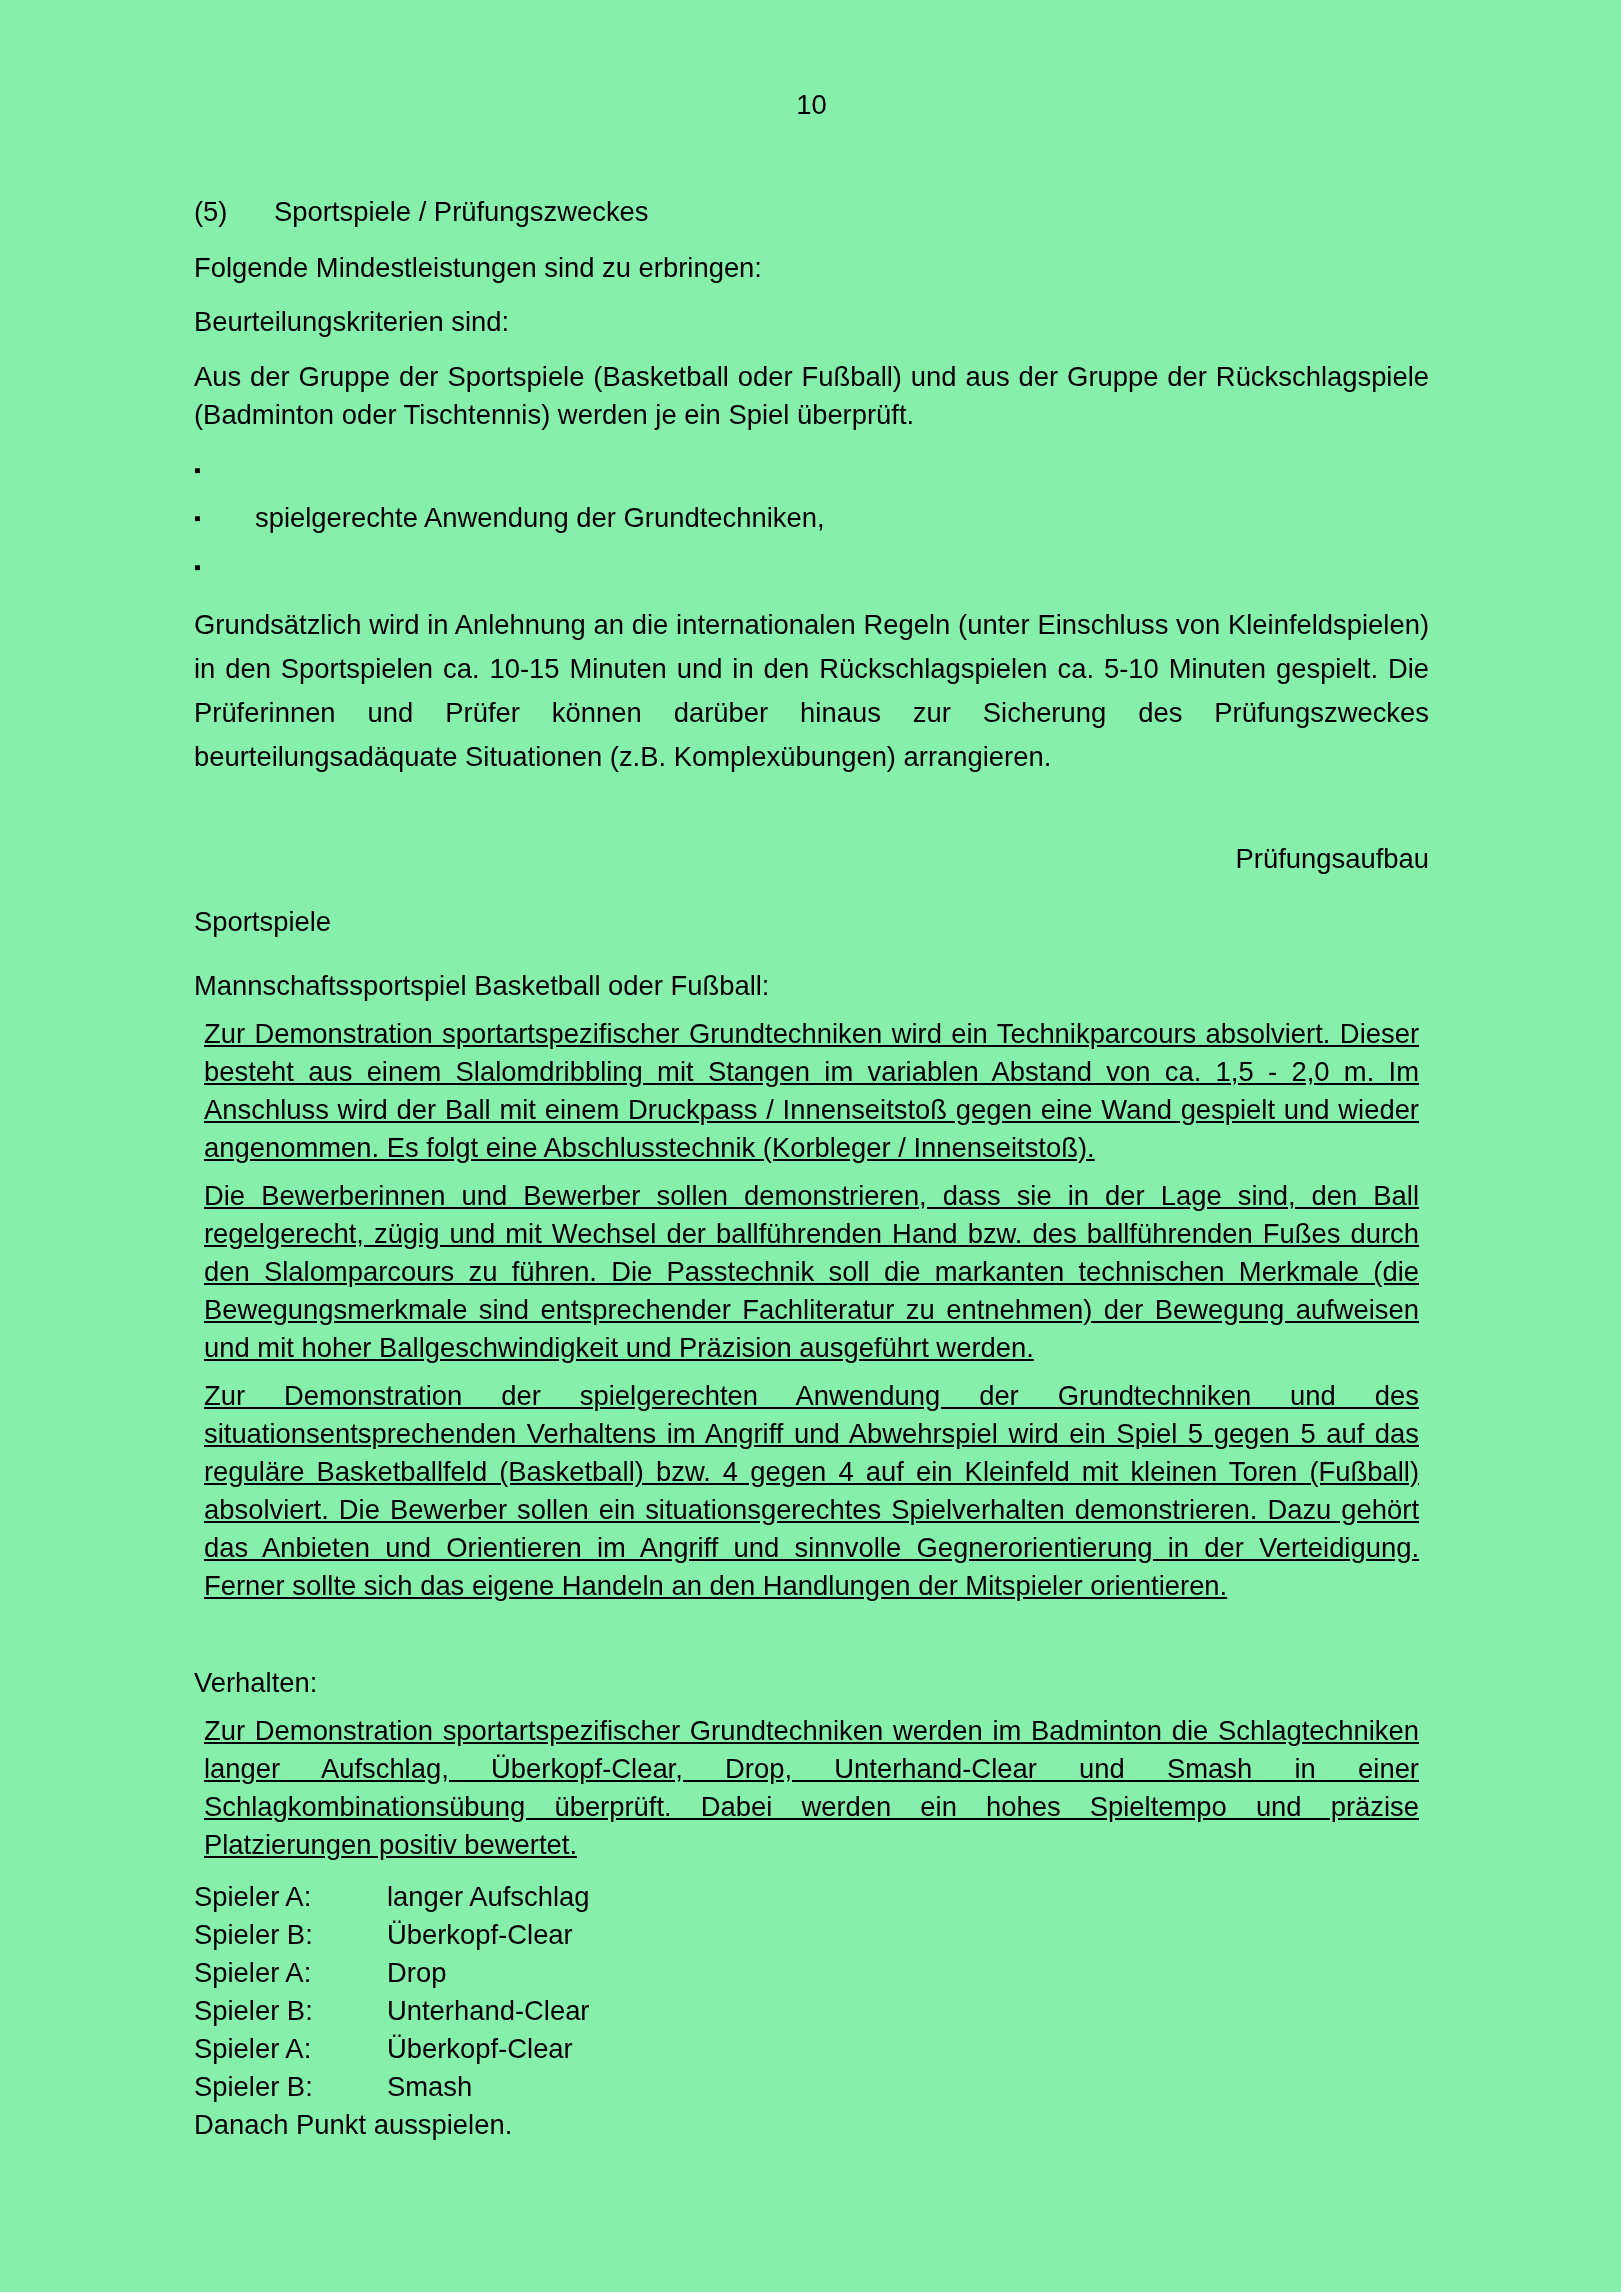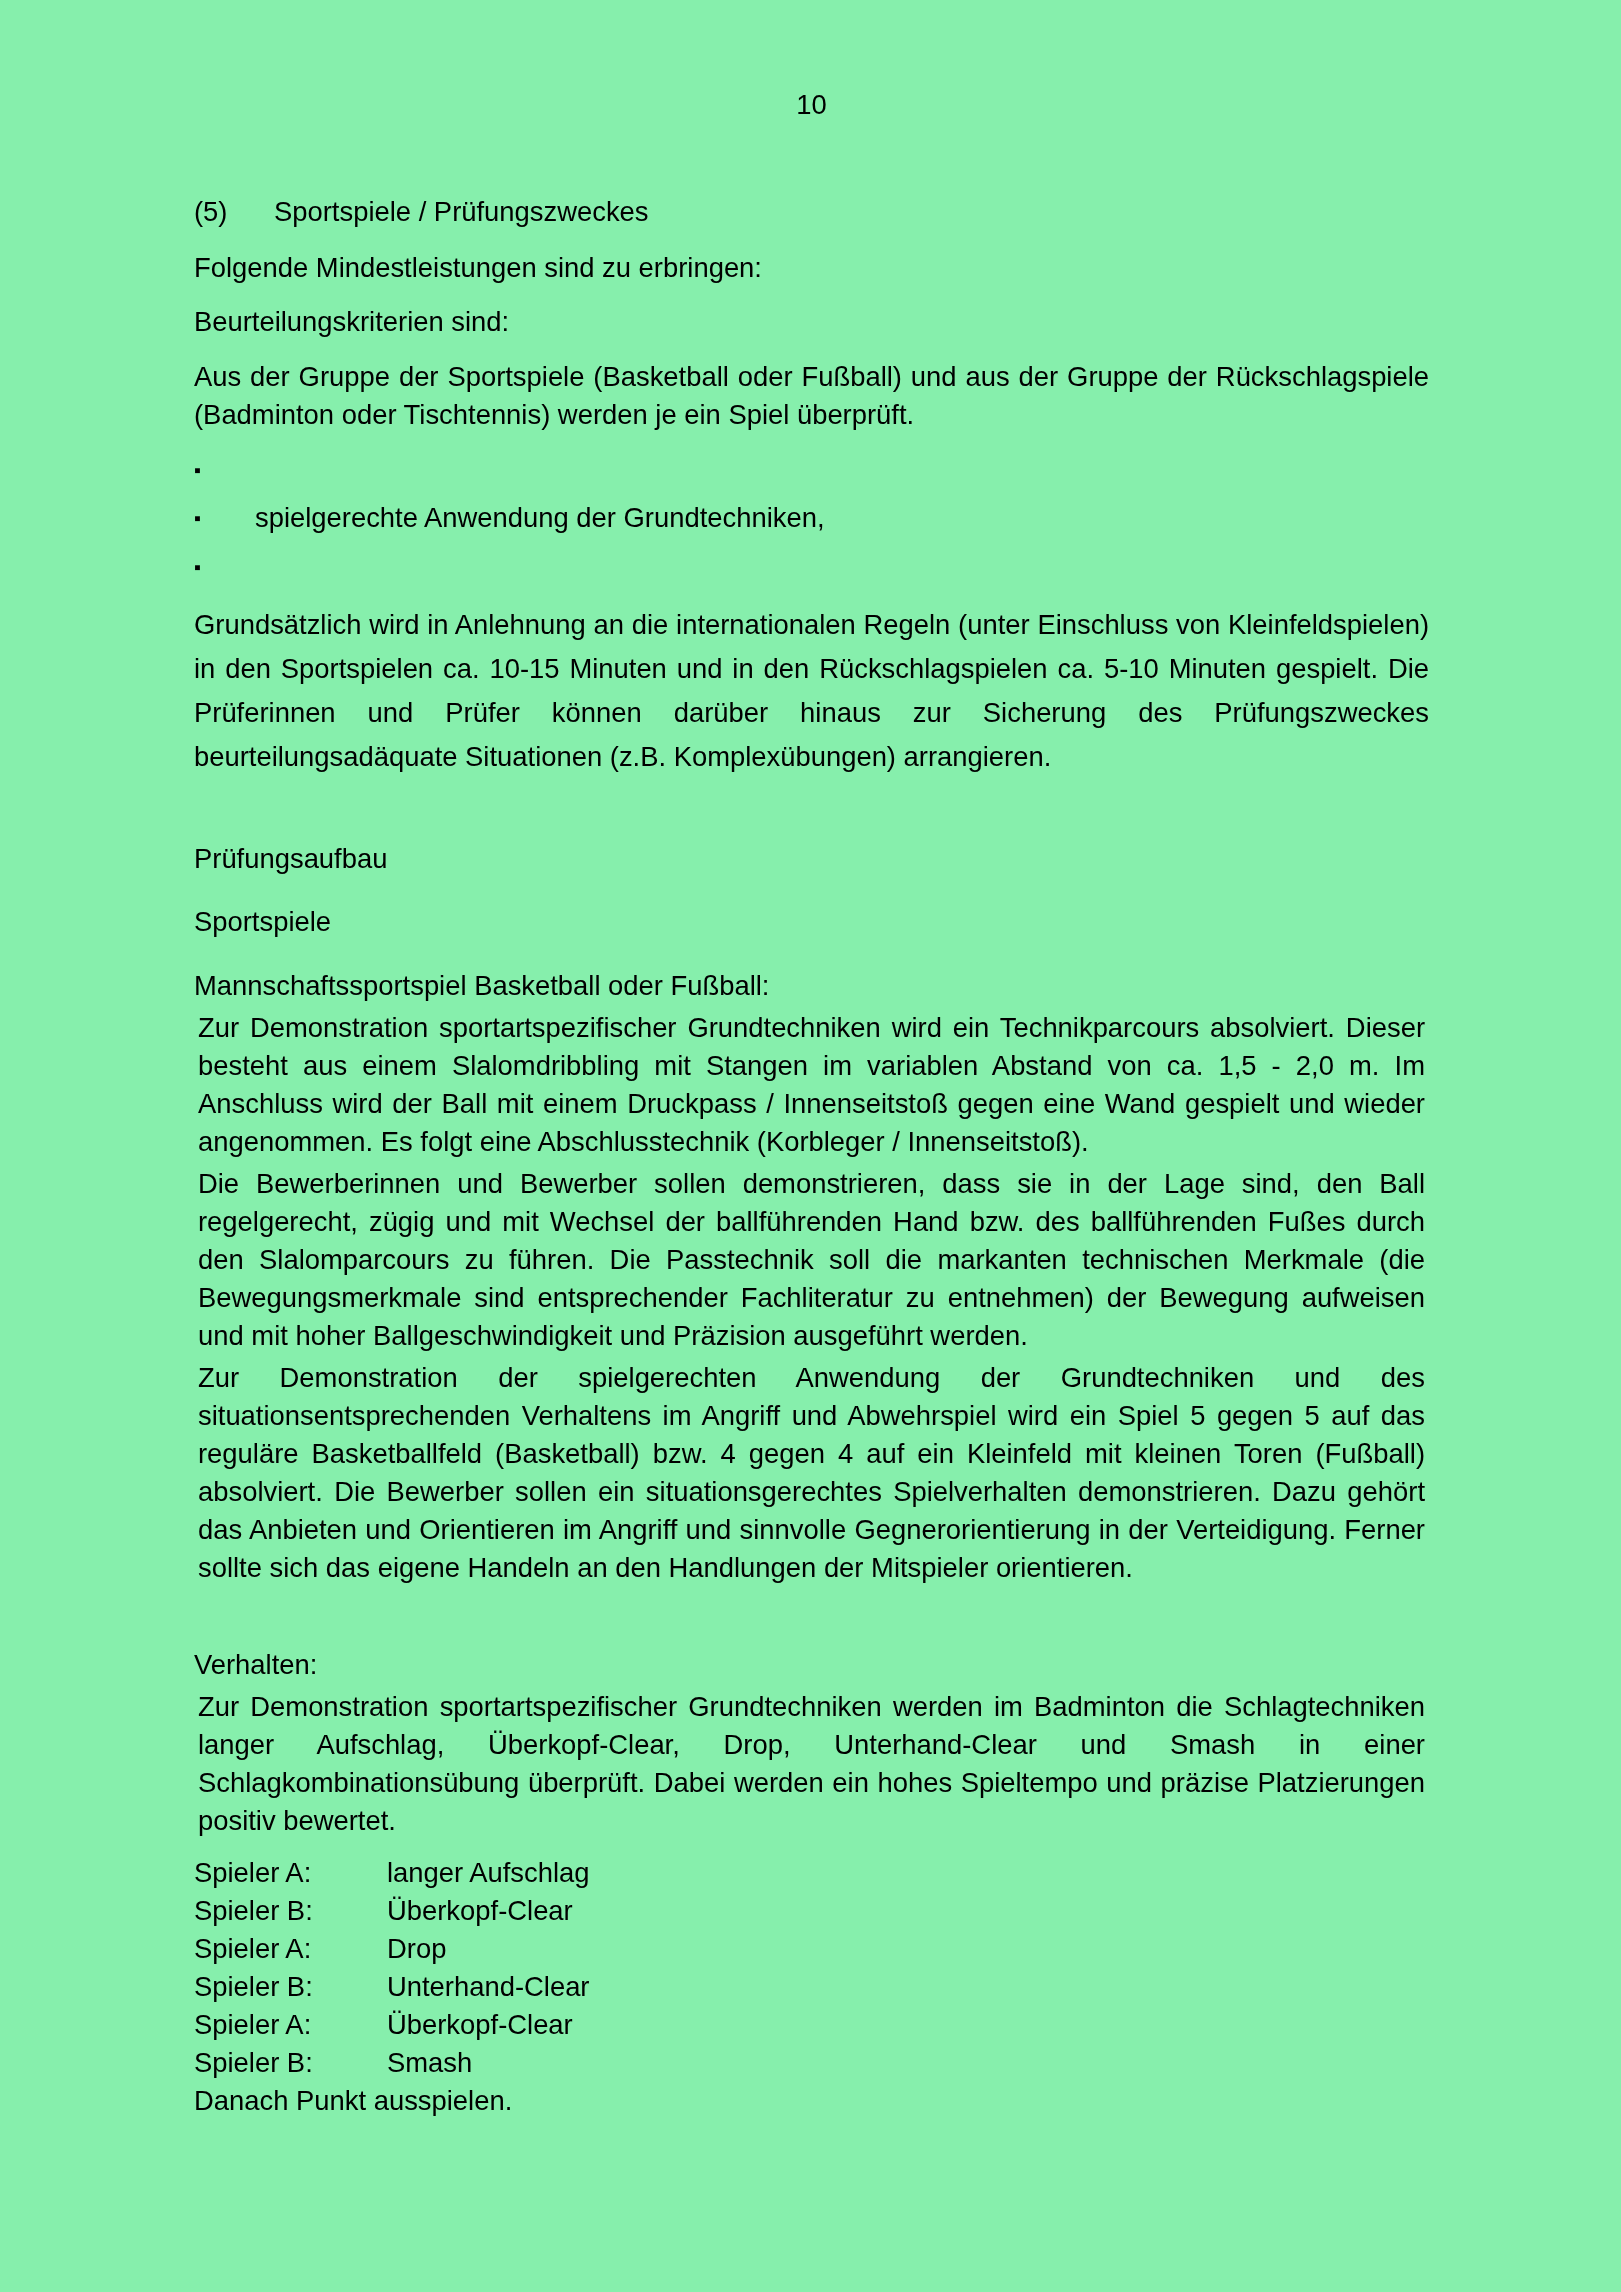--- a/index.html
+++ b/index.html
@@ -57,26 +57,28 @@
   .bullet {
     flex: 0 0 61px;
     font-size: 19.6px;
     line-height: 38px;
   }
   .section-label {
     margin: 0 0 25.5px 0;
   }
   .gap-top-large {
     margin-top: 61px;
+    text-align: right;
   }
   .block {
     margin: 0;
   }
   .block .justify {
-    margin: 4px;
+    margin: 10px;
+    text-decoration: underline;
   }
   .badminton-gap {
     margin-top: 59px;
   }
   .sequence {
     margin-top: 13.7px;
   }
   .seq-row {
     display: flex;
   }

